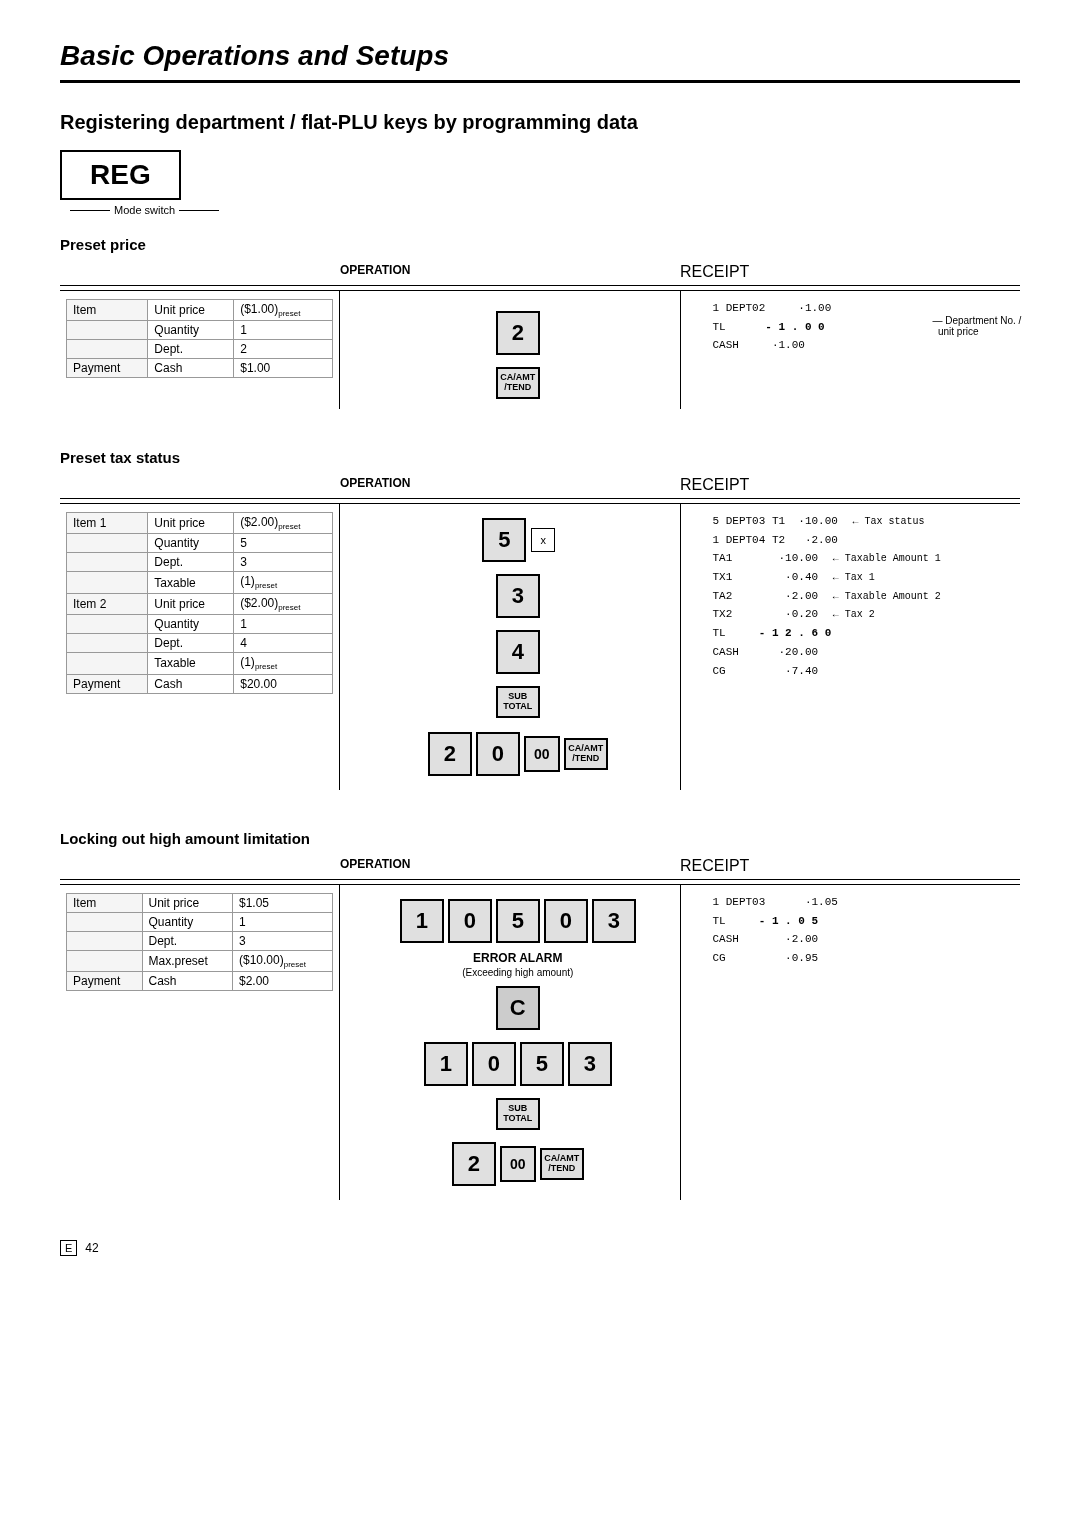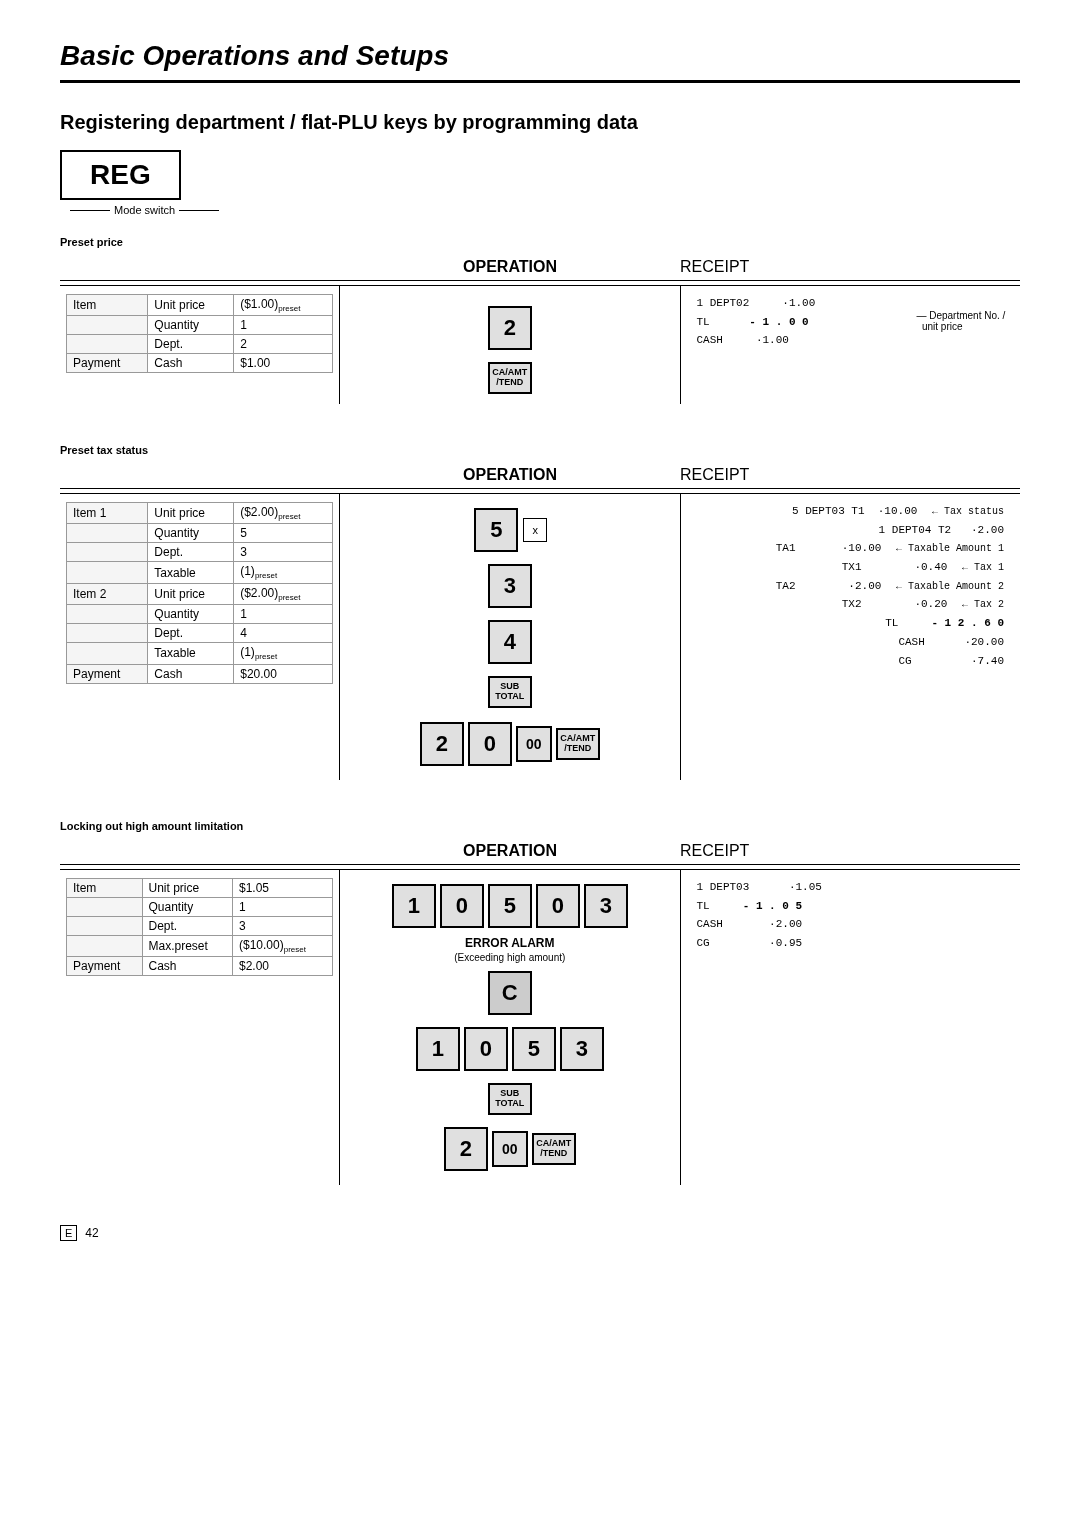--- a/index.html
+++ b/index.html
@@ -19,21 +19,21 @@
       border-bottom: 3px solid #000;
       padding-bottom: 8px;
       margin-bottom: 28px;
     }
     h2.section-title {
       font-size: 20px;
       font-weight: bold;
       margin-bottom: 16px;
     }
     h3.sub-title {
-      font-size: 11px;
+      font-size: 15px;
       font-weight: bold;
       margin-bottom: 10px;
     }
     .reg-box {
       border: 2px solid #000;
       display: inline-block;
       padding: 7px 28px;
       font-size: 28px;
       font-weight: bold;
       margin-bottom: 4px;
@@ -147,25 +147,26 @@
     .op-receipt-wrapper {
       margin-top: 4px;
     }
     .header-row {
       display: flex;
       border-bottom: 1px solid #000;
       padding-bottom: 4px;
       margin-bottom: 4px;
     }
     .header-row .h-left { width: 280px; }
-    .header-row .h-op { flex: 1; text-align: center; font-weight: bold; font-size: 16px; }
+    .header-row .h-op { flex: 1; font-weight: bold; font-size: 12px; }
     .header-row .h-rec { flex: 1; text-align: left; font-weight: normal; font-size: 16px; }
     .content-row {
       display: flex;
       border-top: 1px solid #000;
+      gap: 16px;
     }
     .content-left {
       width: 280px;
       padding: 8px 6px;
       border-right: 1px solid #000;
     }
     .content-op {
       flex: 1;
       padding: 8px 16px;
       border-right: 1px solid #000;
@@ -335,21 +336,21 @@
         </div>
         <div class="keys-row" style="margin-top:6px;">
           <div class="key-btn large">2</div>
           <div class="key-btn large">0</div>
           <div class="key-btn" style="font-size:14px;">00</div>
           <div class="key-btn small-text">CA/AMT<br>/TEND</div>
         </div>
       </div>
 
       <div class="content-rec">
-        <div style="position:relative;text-align:right;">
+        <div style="position:relative;">
           <div class="receipt-block">
             <div>5 DEPT03&nbsp;T1&nbsp;&nbsp;·10.00 <span style="font-size:10px; margin-left:8px;">← Tax status</span></div>
             <div>1 DEPT04&nbsp;T2&nbsp;&nbsp;&nbsp;·2.00</div>
             <div>TA1&nbsp;&nbsp;&nbsp;&nbsp;&nbsp;&nbsp;&nbsp;·10.00 <span style="font-size:10px; margin-left:8px;">← Taxable Amount 1</span></div>
             <div>TX1&nbsp;&nbsp;&nbsp;&nbsp;&nbsp;&nbsp;&nbsp;&nbsp;·0.40 <span style="font-size:10px; margin-left:8px;">← Tax 1</span></div>
             <div>TA2&nbsp;&nbsp;&nbsp;&nbsp;&nbsp;&nbsp;&nbsp;&nbsp;·2.00 <span style="font-size:10px; margin-left:8px;">← Taxable Amount 2</span></div>
             <div>TX2&nbsp;&nbsp;&nbsp;&nbsp;&nbsp;&nbsp;&nbsp;&nbsp;·0.20 <span style="font-size:10px; margin-left:8px;">← Tax 2</span></div>
             <div>TL&nbsp;&nbsp;&nbsp;&nbsp;&nbsp;<strong>- 1 2 . 6 0</strong></div>
             <div>CASH&nbsp;&nbsp;&nbsp;&nbsp;&nbsp;&nbsp;·20.00</div>
             <div>CG&nbsp;&nbsp;&nbsp;&nbsp;&nbsp;&nbsp;&nbsp;&nbsp;&nbsp;·7.40</div>

